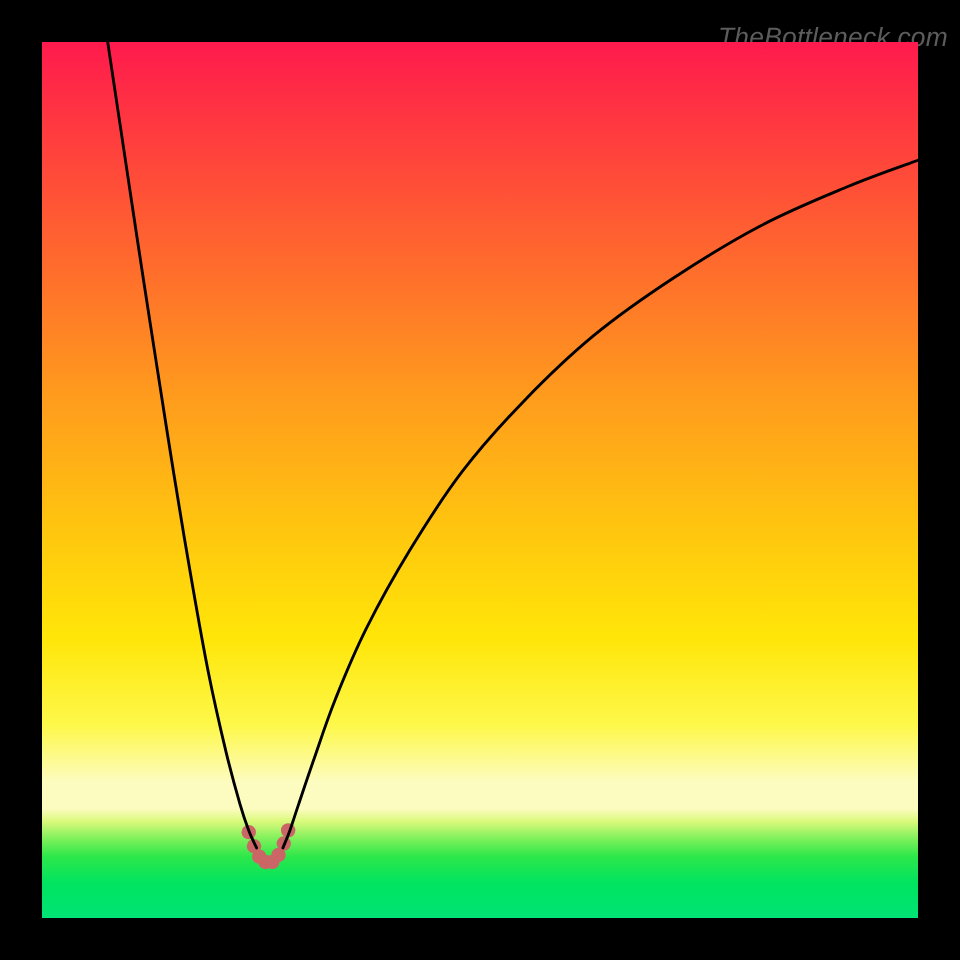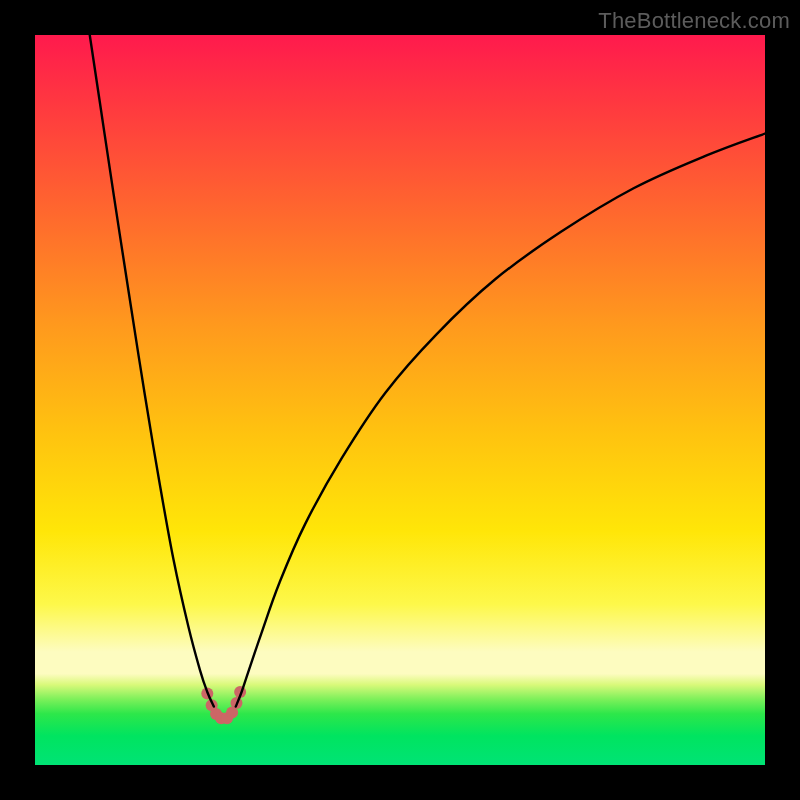--- a/index.html
+++ b/index.html
@@ -55,26 +55,27 @@
   }
   svg.curves {
     position: absolute;
     left: 0;
     top: 0;
     width: 730px;
     height: 730px;
   }
   .watermark {
     position: absolute;
-    top: 8px;
+    top: 18px;
     right: 10px;
     color: #5c5c5c;
     font-size: 22px;
     letter-spacing: 0.2px;
     font-weight: 500;
+    font-style: italic;
   }
 </style>
 </head>
 <body>
 
 <div class="frame">
   <div class="watermark">TheBottleneck.com</div>
 
   <div class="plot">
     <div class="gradient-bg"></div>

